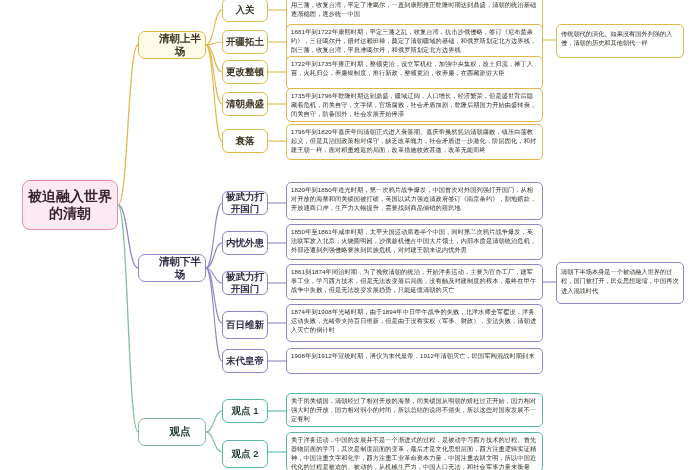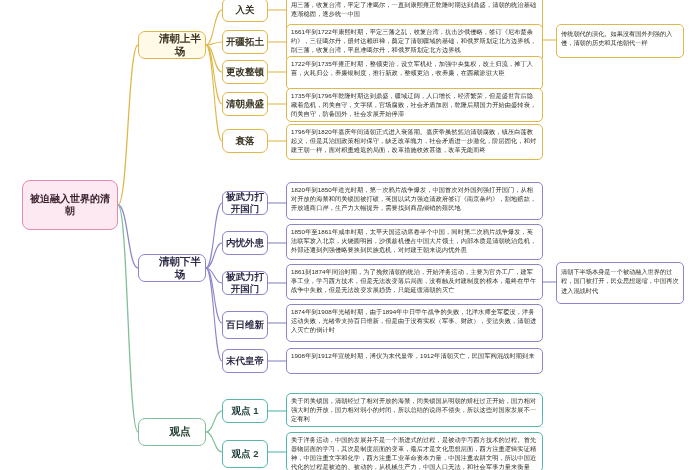--- a/index.html
+++ b/index.html
@@ -24,21 +24,21 @@
     justify-content:center;
     text-align:center;
     line-height:1.25;
   }
 
   
   .root{
     background:#fde9f2;
     border:1.6px solid #e48bb5;
     color:#3b2230;
-    font-size:10px;
+    font-size:14px;
     font-weight:bold;
     padding:0 4px;
     border-radius:8px;
   }
 
   
   .branch{
     background:#fffbe8;
     border:1.5px solid #e0b84a;
     color:#3a3320;
@@ -160,31 +160,31 @@
   <div class="node topic" style="left:222px;top:-2px;width:46px;height:24px;">
     <span>入关</span>
   </div>
   <div class="detail" style="left:286px;top:-12px;width:257px;height:44px;">1644年清军入关，开始了对中国的统治。清朝初期在很长时期内，沿用了明朝的制度，利用三藩，收复台湾，平定了准噶尔，一直到康熙雍正乾隆时期达到鼎盛，清朝的统治基础逐渐稳固，逐步统一中国</div>
 
   <div class="node topic" style="left:222px;top:30px;width:46px;height:24px;">
     <span>开疆拓土</span>
   </div>
   <div class="detail" style="left:286px;top:24px;width:257px;height:38px;">1661年到1722年康熙时期，平定三藩之乱，收复台湾，抗击沙俄侵略，签订《尼布楚条约》，三征噶尔丹，册封达赖班禅，奠定了清朝疆域的基础，和俄罗斯划定北方边界线，削三藩，收复台湾，平息准噶尔丹，和俄罗斯划定北方边界线</div>
 
-  <div class="node topic" style="left:222px;top:60px;width:46px;height:24px;">
+  <div class="node topic" style="left:222px;top:60px;width:46px;height:24px;border-radius:7px;">
     <span>更改整顿</span>
   </div>
   <div class="detail" style="left:286px;top:56px;width:257px;height:34px;">1722年到1735年雍正时期，整顿吏治，设立军机处，加强中央集权，改土归流，摊丁入亩，火耗归公，养廉银制度，推行新政，整顿吏治，收养廉，在西藏派驻大臣</div>
 
   <div class="node topic" style="left:222px;top:92px;width:46px;height:24px;">
     <span>清朝鼎盛</span>
   </div>
   <div class="detail" style="left:286px;top:88px;width:257px;height:34px;">1735年到1796年乾隆时期达到鼎盛，疆域辽阔，人口增长，经济繁荣，但是盛世背后隐藏着危机，闭关自守，文字狱，官场腐败，社会矛盾加剧，乾隆后期国力开始由盛转衰，闭关自守，防备国外，社会发展开始停滞</div>
 
-  <div class="node topic" style="left:222px;top:129px;width:46px;height:24px;border-radius:7px;">
+  <div class="node topic" style="left:222px;top:129px;width:46px;height:24px;">
     <span>衰落</span>
   </div>
   <div class="detail" style="left:286px;top:124px;width:257px;height:36px;">1796年到1820年嘉庆年间清朝正式进入衰落期。嘉庆帝虽然惩治清朝腐败，镇压白莲教起义，但是其治国政策相对保守，缺乏改革魄力，社会矛盾进一步激化，阶层固化，和封建王朝一样，面对积重难返的局面，改革措施收效甚微，改革无能而终</div>
 
   <div class="node topic purple" style="left:222px;top:191px;width:46px;height:24px;">
     <span>被武力打开国门</span>
   </div>
   <div class="detail purple" style="left:286px;top:182px;width:257px;height:38px;">1820年到1850年道光时期，第一次鸦片战争爆发，中国首次对外国列强打开国门，从相对开放的海禁和闭关锁国被打破，英国以武力强迫清政府签订《南京条约》，割地赔款，开放通商口岸，生产力大幅提升，需要找到商品倾销的殖民地</div>
 
   <div class="node topic purple" style="left:222px;top:231px;width:46px;height:24px;text-align:right;">

